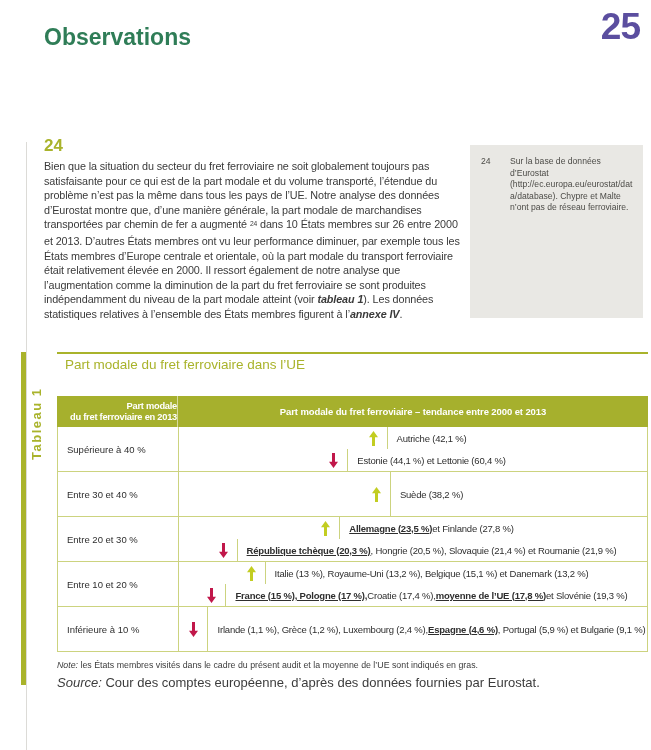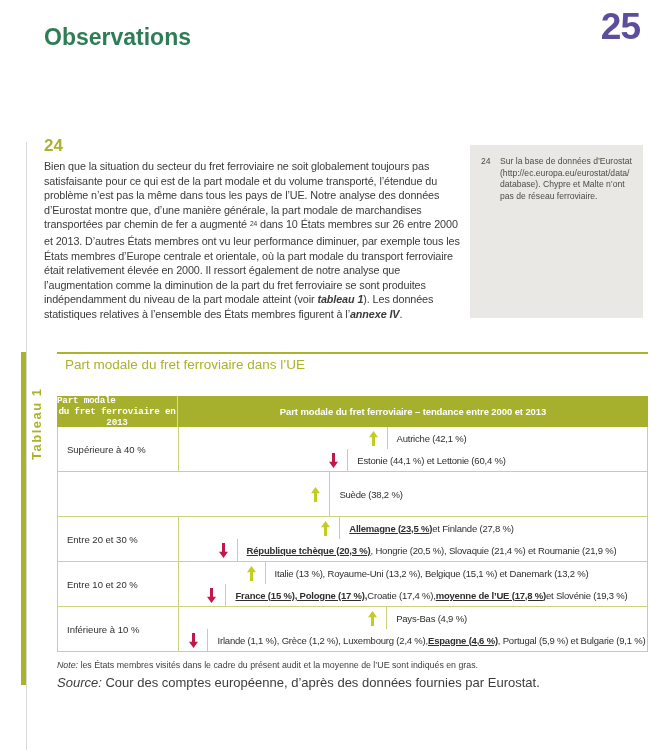--- a/index.html
+++ b/index.html
@@ -24,34 +24,34 @@
   
   .para{position:absolute;left:44px;top:136px;width:416px;}
   .para-num{font-size:17px;font-weight:bold;color:var(--olive);margin:0 0 3px 0;}
   .para-text{margin:0;font-size:10.8px;line-height:14.6px;color:#3a3a3a;letter-spacing:-0.1px;}
 
   
   .footnote{position:absolute;left:470px;top:145px;width:173px;height:173px;background:var(--footnote_bg);
     box-sizing:border-box;padding:11px 10px 0 11px;display:flex;gap:7px;
     font-size:8.6px;line-height:11.5px;color:#4c4b47;}
   .fn-num{flex:0 0 12px;}
-  .fn-text{flex:1;overflow-wrap:anywhere;}
+  .fn-text{flex:1;overflow-wrap:anywhere;margin-left:10px;}
 
   
   .tab-label{position:absolute;left:29px;top:356px;height:104px;width:17px;
     writing-mode:vertical-rl;transform:rotate(180deg);
     font-size:13px;font-weight:bold;color:var(--olive);letter-spacing:1.5px;}
   .table-top-rule{position:absolute;left:57px;top:352px;width:591px;height:2px;background:var(--olive);}
   .table-title{position:absolute;left:65px;top:357px;font-size:13.5px;font-weight:normal;color:var(--olive);}
 
   .ftable{position:absolute;left:57px;top:396px;width:591px;box-sizing:border-box;}
   .thead{display:flex;height:31px;background:var(--olive_header);color:#ffffff;font-weight:bold;}
-  .th1{flex:0 0 121px;display:flex;flex-direction:column;justify-content:center;align-items:flex-start;
+  .th1{flex:0 0 121px;display:flex;flex-direction:column;justify-content:center;align-items:flex-end;
     font-size:9.3px;line-height:11px;letter-spacing:-0.25px;text-align:center;
-    border-right:1px solid rgba(255,255,255,0.55);box-sizing:border-box;font-family:Liberation Mono, monospace;}
+    border-right:1px solid rgba(255,255,255,0.55);box-sizing:border-box;}
   .th2{flex:1;display:flex;justify-content:center;align-items:center;font-size:9.5px;letter-spacing:-0.1px;text-align:right;}
 
   .tbody{border-left:1px solid var(--border);border-right:1px solid var(--border);box-sizing:border-box;}
   .trow{display:flex;height:45px;border-bottom:1px solid var(--border);box-sizing:border-box;}
   .cell-label{flex:0 0 121px;display:flex;align-items:center;padding-left:9px;box-sizing:border-box;
     font-size:9.5px;color:#2e2e2e;border-right:1px solid var(--border);}
   .cell-entries{flex:1;display:flex;flex-direction:column;min-width:0;align-items:center;}
   .entry{flex:1;display:flex;align-items:stretch;min-width:0;}
   .arrow-box{flex:0 0 28px;display:flex;align-items:center;justify-content:center;
     border-right:1px solid var(--border);box-sizing:border-box;}
@@ -117,20 +117,21 @@
           </svg>
         </span>
         <span class="entry-text">
                 <span>Estonie (44,1 %) et Lettonie (60,4 %)</span>
               </span>
       </div>
     </div>
   </div>
 
   <div class="trow">
+    <div class="cell-label">Entre 30 et 40 %</div>
     <div class="cell-entries">
       <div class="entry">
         <span class="arrow-box">
           <svg width="9" height="15" viewBox="0 0 9 15" aria-hidden="true">
             <polygon class="arr-up" points="4.5,0 9,6.2 6,6.2 6,15 3,15 3,6.2 0,6.2"></polygon>
           </svg>
         </span>
         <span class="entry-text">
                 <span>Suède (38,2 %)</span>
               </span>
@@ -194,30 +195,20 @@
       </div>
     </div>
   </div>
 
   <div class="trow">
     <div class="cell-label">Inférieure à 10 %</div>
     <div class="cell-entries">
       <div class="entry">
         <span class="arrow-box">
           <svg width="9" height="15" viewBox="0 0 9 15" aria-hidden="true">
-            <polygon class="arr-up" points="4.5,0 9,6.2 6,6.2 6,15 3,15 3,6.2 0,6.2"></polygon>
-          </svg>
-        </span>
-        <span class="entry-text">
-                <span>Pays-Bas (4,9 %)</span>
-              </span>
-      </div>
-      <div class="entry">
-        <span class="arrow-box">
-          <svg width="9" height="15" viewBox="0 0 9 15" aria-hidden="true">
             <polygon class="arr-down" points="4.5,15 9,8.8 6,8.8 6,0 3,0 3,8.8 0,8.8"></polygon>
           </svg>
         </span>
         <span class="entry-text">
                 <span>Irlande (1,1 %), Grèce (1,2 %), Luxembourg (2,4 %), </span>
                 <span class="b">Espagne (4,6 %)</span>
                 <span>, Portugal (5,9 %) et Bulgarie (9,1 %)</span>
               </span>
       </div>
     </div>

